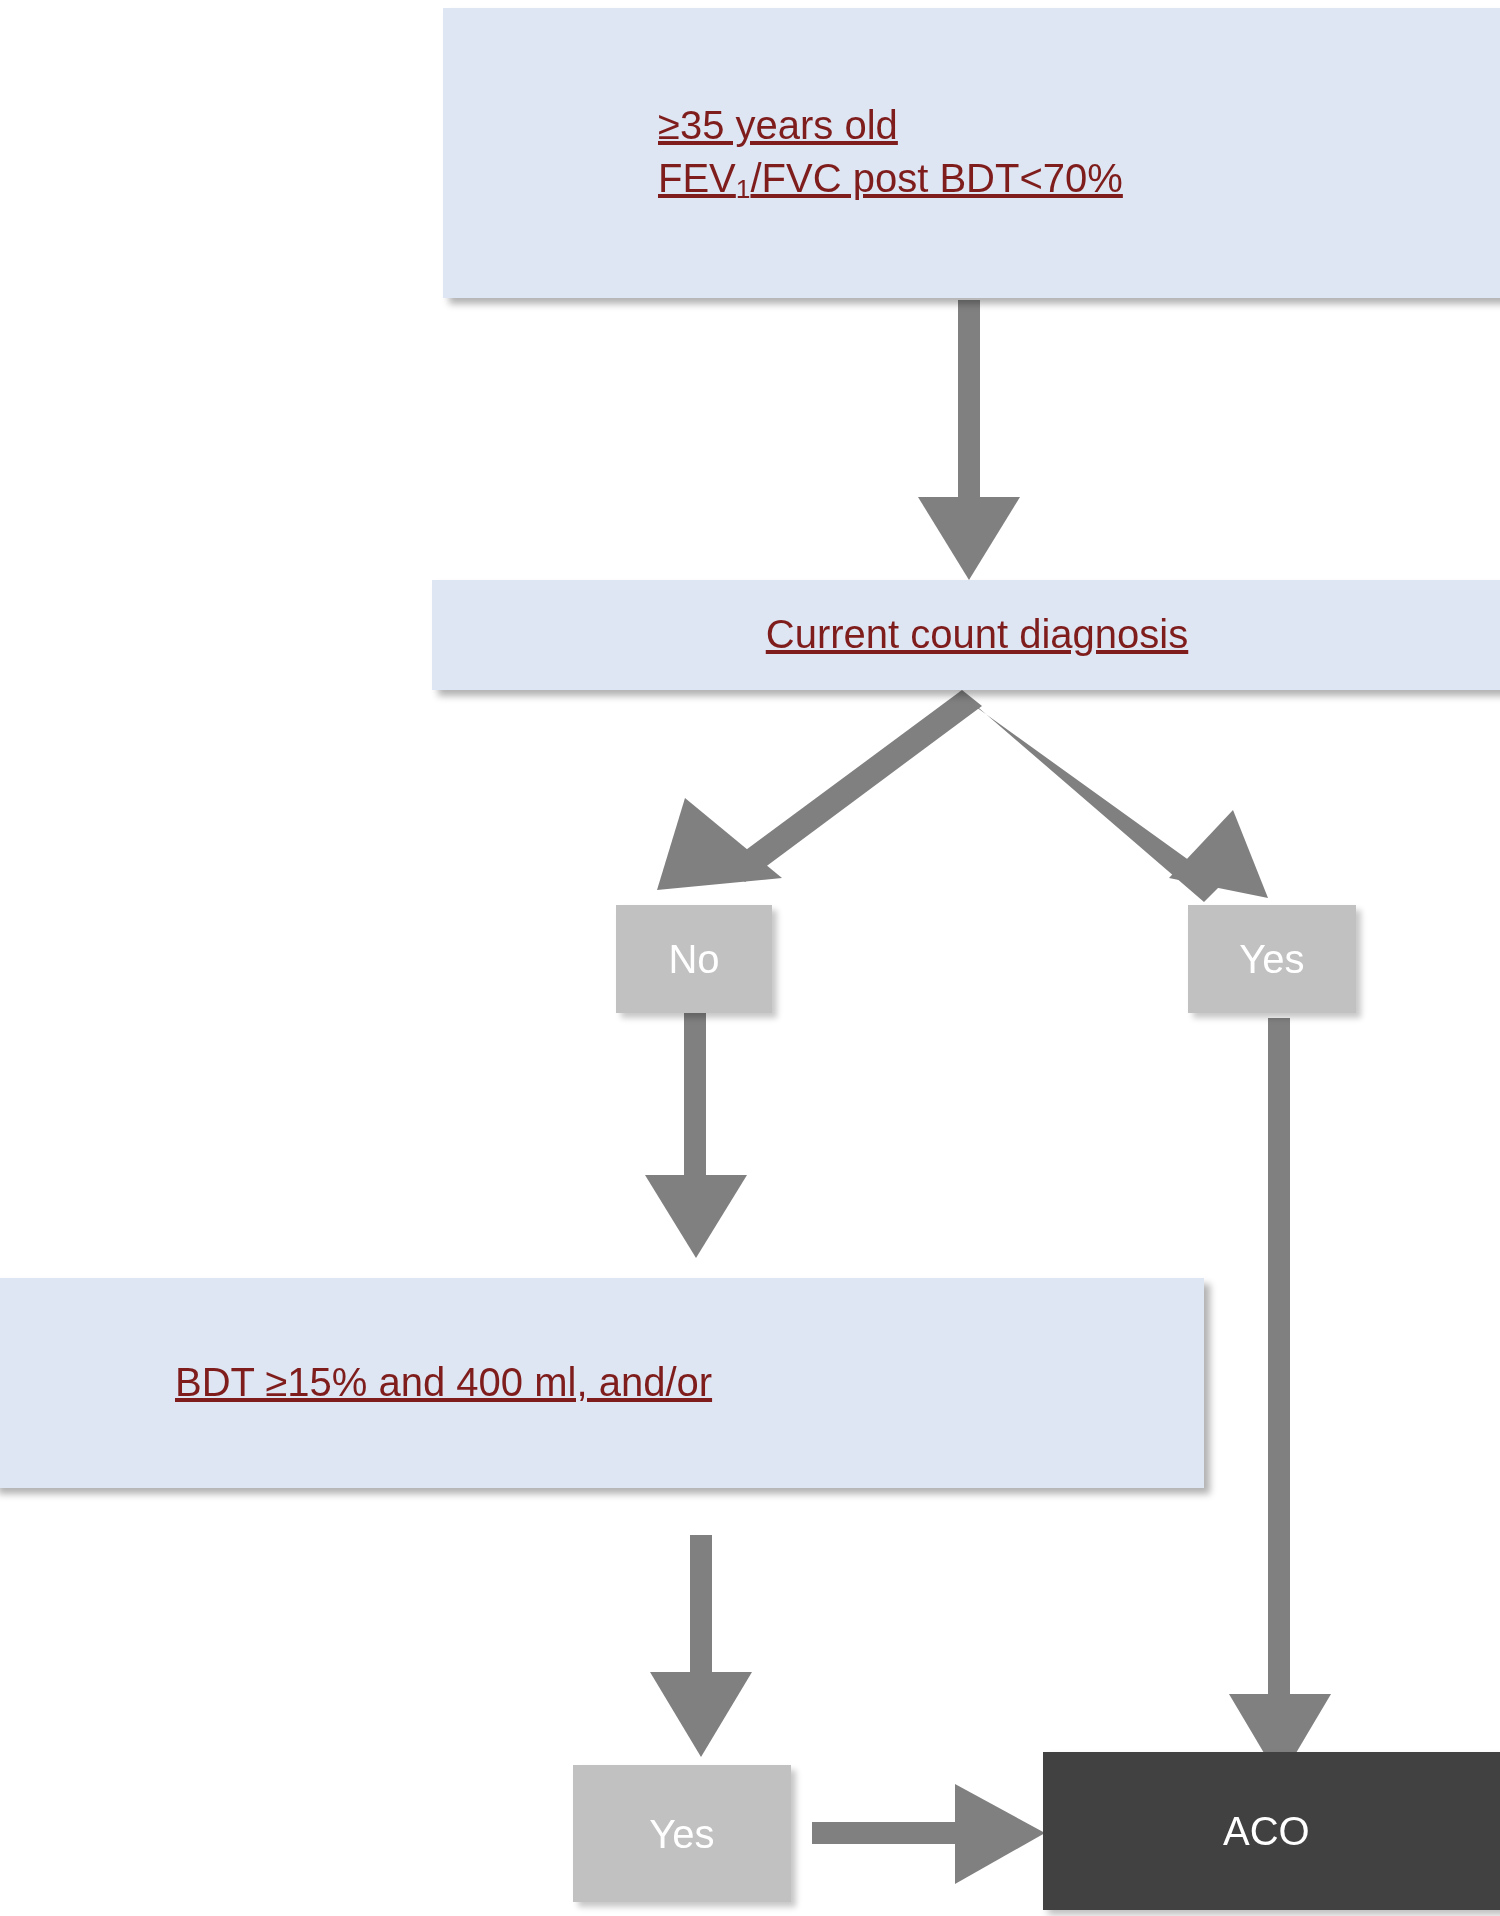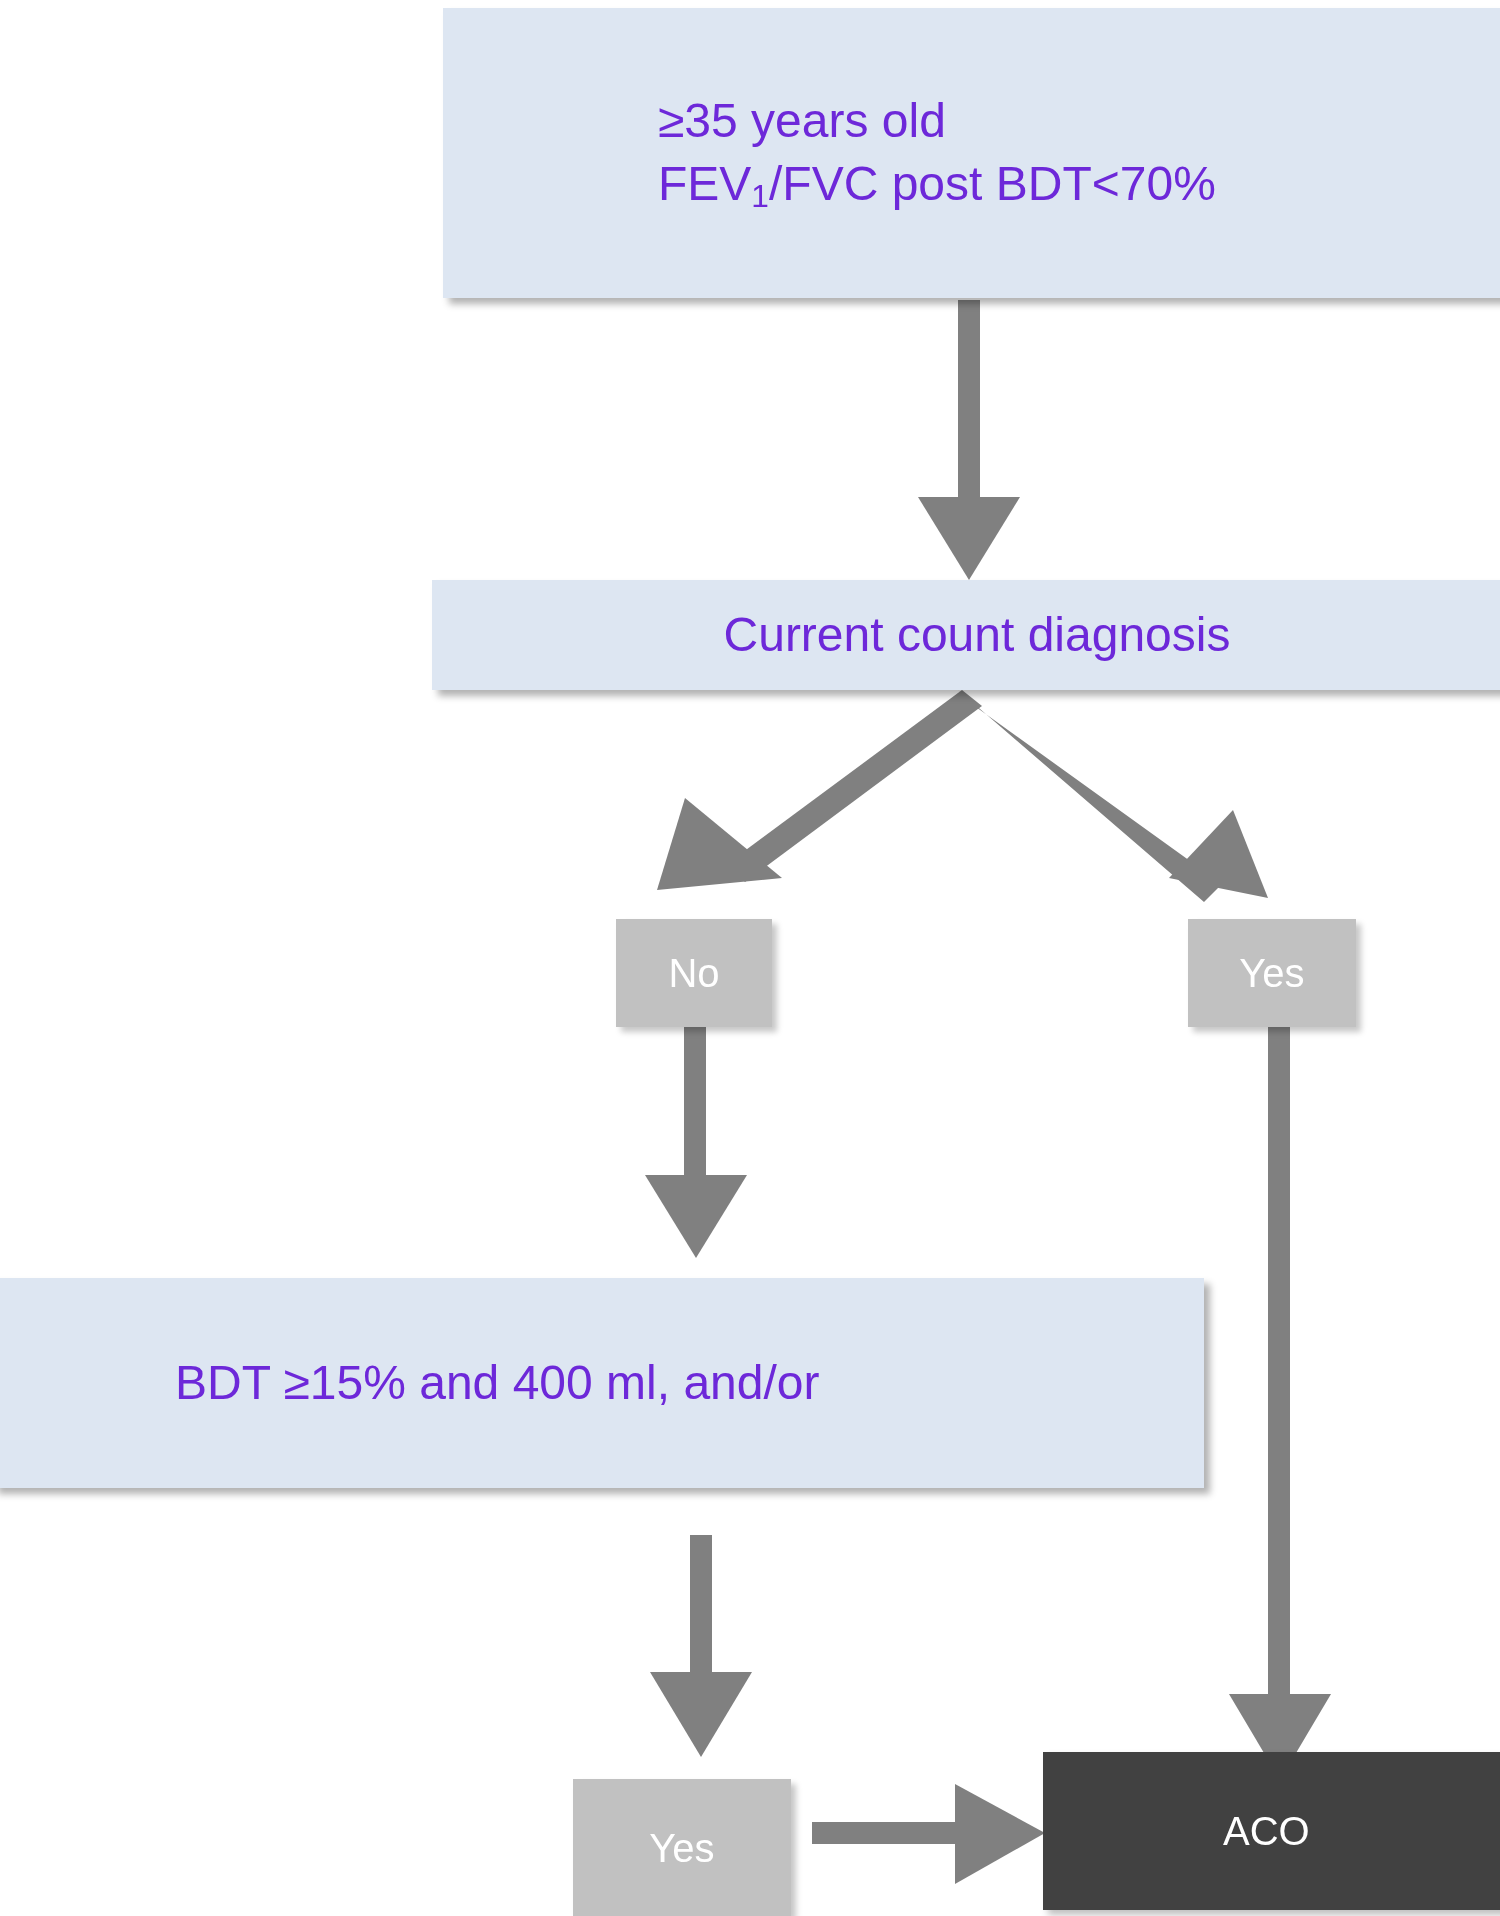--- a/index.html
+++ b/index.html
@@ -25,32 +25,32 @@
   }
   .node-blue {
     background: #dde6f2;
     box-shadow: 6px 6px 7px rgba(0,0,0,0.30);
   }
   .node-gray {
     background: #c1c1c1;
     box-shadow: 5px 5px 6px rgba(0,0,0,0.22);
     color: #ffffff;
     justify-content: center;
-    margin-top: 14px;
   }
   .node-dark {
     background: #414141;
     box-shadow: 5px 5px 7px rgba(0,0,0,0.25);
     color: #ffffff;
   }
   .txt-block {
-    color: #6d28d9;
-    font-size: 48px;
+    color: #7f1d1d;
+    font-size: 40px;
     line-height: 1.33;
     white-space: nowrap;
+    text-decoration: underline;
   }
   .txt-line { display: block; }
   sub {
     font-size: 0.66em;
     vertical-align: -0.22em;
   }
   .label-text {
     font-size: 40px;
     line-height: 1;
   }

